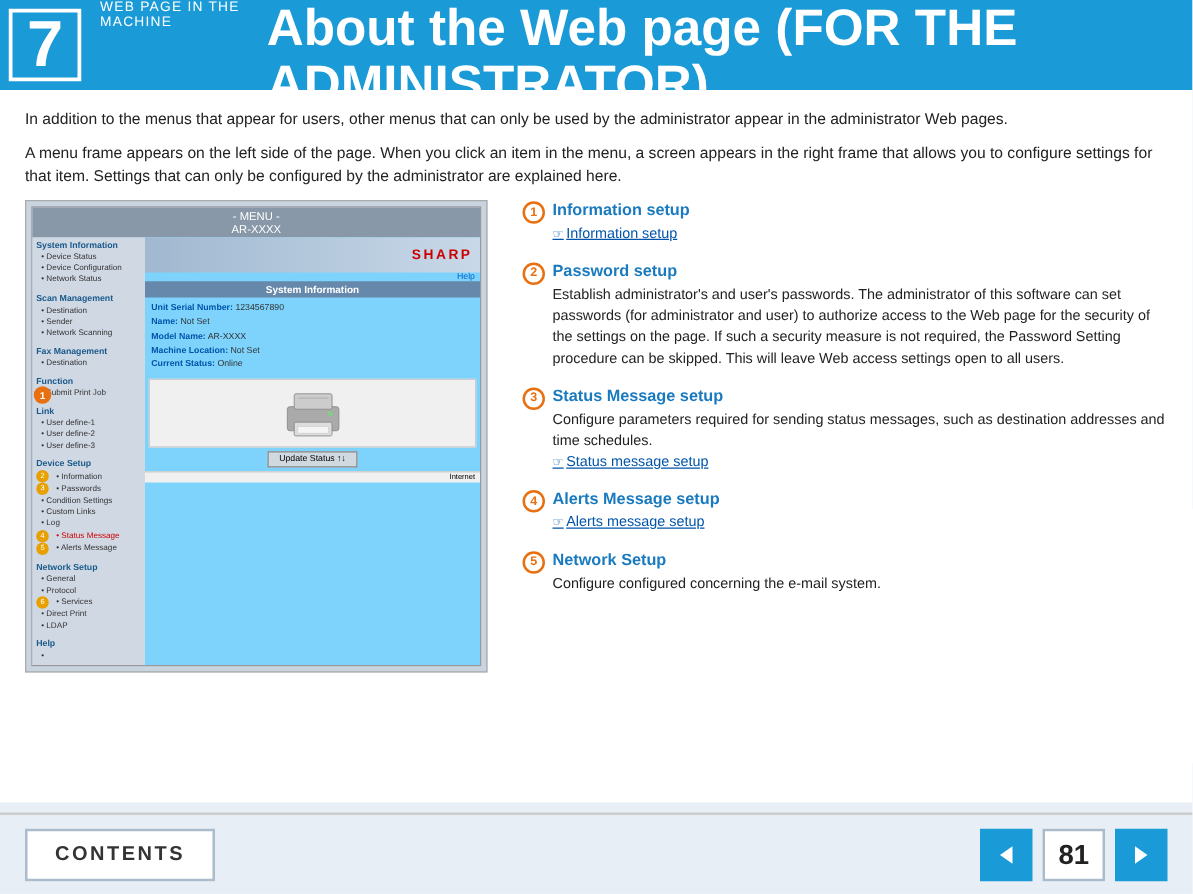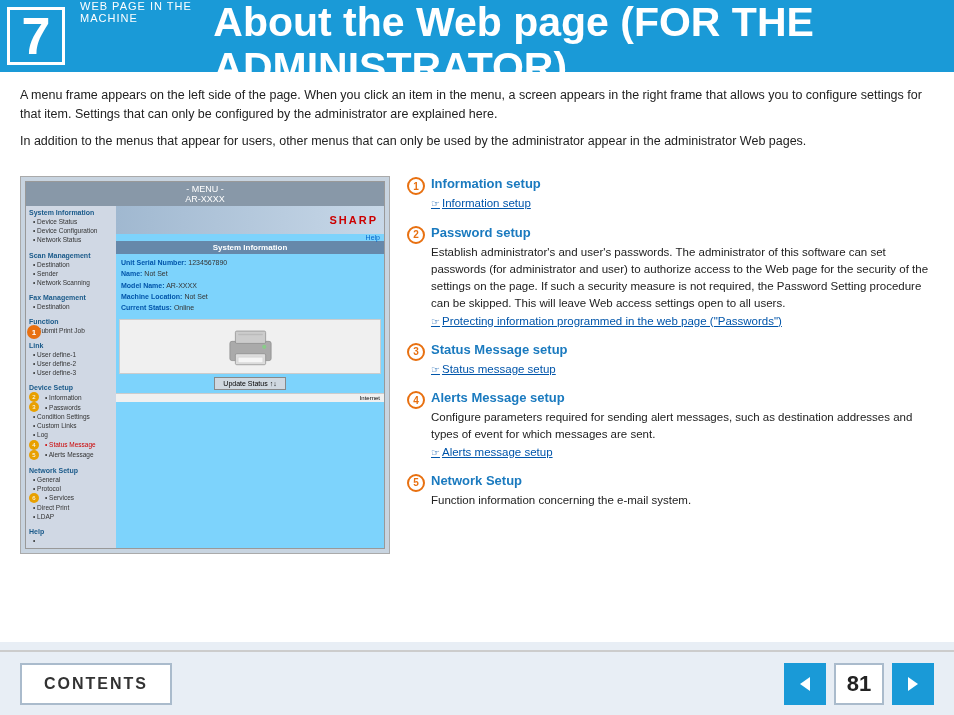--- a/index.html
+++ b/index.html
@@ -68,22 +68,22 @@
 
     .intro-text {
       font-size: 12.5px;
       line-height: 1.5;
       color: #222;
       margin-bottom: 8px;
     }
 
     .content-area {
       display: flex;
-      gap: 17px;
-      margin-top: 26px;
+      gap: 28px;
+      margin-top: 10px;
     }
 
     
     .browser-panel {
       width: 370px;
       flex-shrink: 0;
       background: #c8d4e0;
       border: 1px solid #aaa;
       padding: 4px;
       position: relative;
@@ -351,22 +351,22 @@
   <div class="header-number-box">
     <div class="header-number">7</div>
   </div>
   <div class="header-text">
     <span class="header-subtitle">WEB PAGE IN THE MACHINE</span>
     <span class="header-title">About the Web page (FOR THE ADMINISTRATOR)</span>
   </div>
 </div>
 
 <div class="main-content">
+  <p class="intro-text">In addition to the menus that appear for users, other menus that can only be used by the administrator appear in the administrator Web pages.</p>
   <p class="intro-text">A menu frame appears on the left side of the page. When you click an item in the menu, a screen appears in the right frame that allows you to configure settings for that item. Settings that can only be configured by the administrator are explained here.</p>
-  <p class="intro-text">In addition to the menus that appear for users, other menus that can only be used by the administrator appear in the administrator Web pages.</p>
 
   <div class="content-area">
 
     <div class="browser-panel">
       <div class="browser-inner">
         <div class="browser-menu">
           <div>- MENU -</div>
           <div>AR-XXXX</div>
         </div>
         <div class="browser-body">
@@ -480,52 +480,51 @@
         </div>
       </div>
 
       <div class="item-block">
         <div class="item-header">
           <div class="item-circle">2</div>
           <span class="item-title">Password setup</span>
         </div>
         <div class="item-body">
           <p>Establish administrator's and user's passwords. The administrator of this software can set passwords (for administrator and user) to authorize access to the Web page for the security of the settings on the page. If such a security measure is not required, the Password Setting procedure can be skipped. This will leave Web access settings open to all users.</p>
-          <div class="item-link">Protecting information programmed in the web page ("Passwords")</div>
         </div>
       </div>
 
       <div class="item-block">
         <div class="item-header">
           <div class="item-circle">3</div>
           <span class="item-title">Status Message setup</span>
         </div>
         <div class="item-body">
+          <p>Configure parameters required for sending status messages, such as destination addresses and time schedules.</p>
           <div class="item-link">Status message setup</div>
         </div>
       </div>
 
       <div class="item-block">
         <div class="item-header">
           <div class="item-circle">4</div>
           <span class="item-title">Alerts Message setup</span>
         </div>
         <div class="item-body">
-          <p>Configure parameters required for sending alert messages, such as destination addresses and types of event for which messages are sent.</p>
           <div class="item-link">Alerts message setup</div>
         </div>
       </div>
 
       <div class="item-block">
         <div class="item-header">
           <div class="item-circle">5</div>
           <span class="item-title">Network Setup</span>
         </div>
         <div class="item-body">
-          <p>Function information concerning the e-mail system.</p>
+          <p>Configure configured concerning the e-mail system.</p>
         </div>
       </div>
 
     </div>
   </div>
 </div>
 
 <div class="footer">
   <div class="contents-label">CONTENTS</div>
   <div class="nav-controls">

